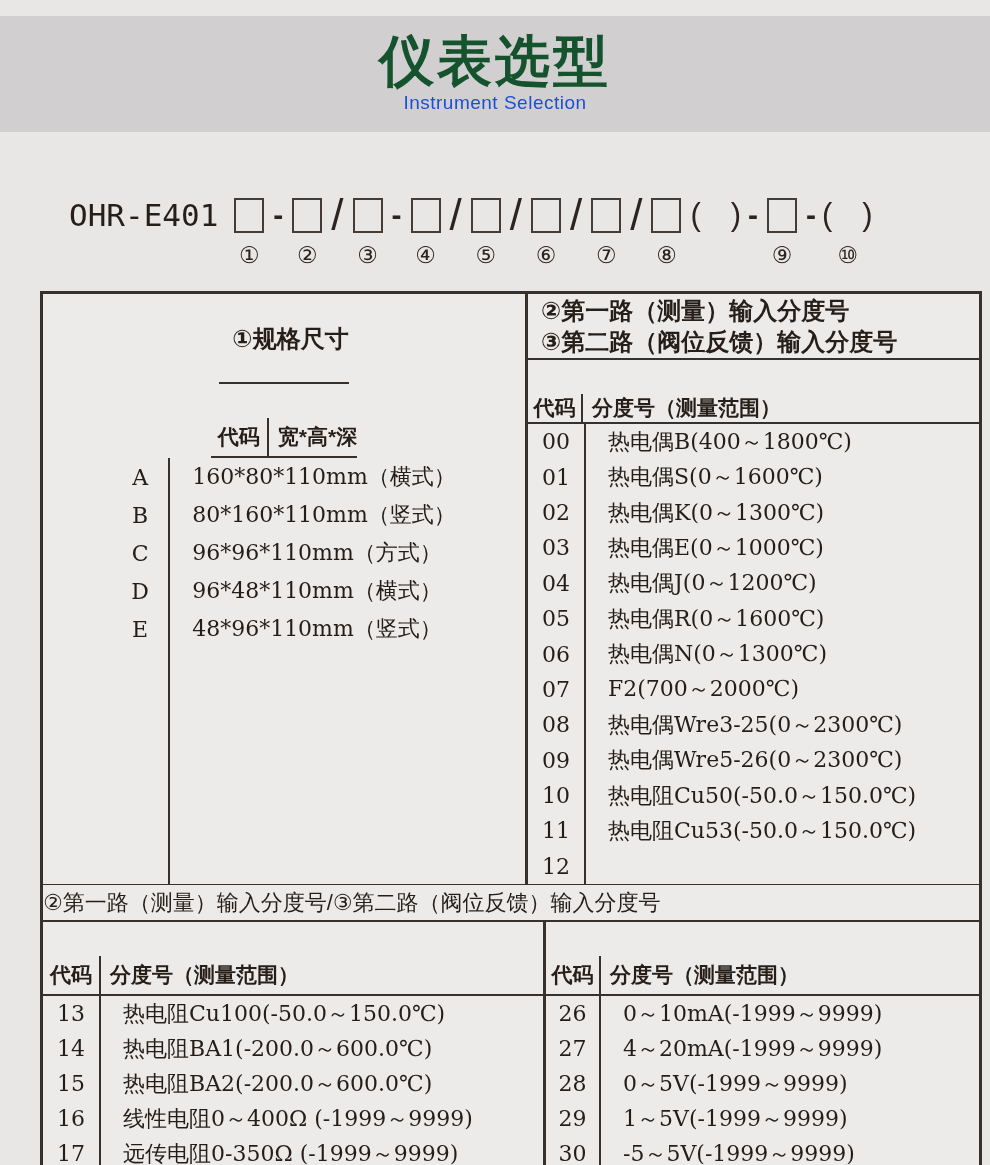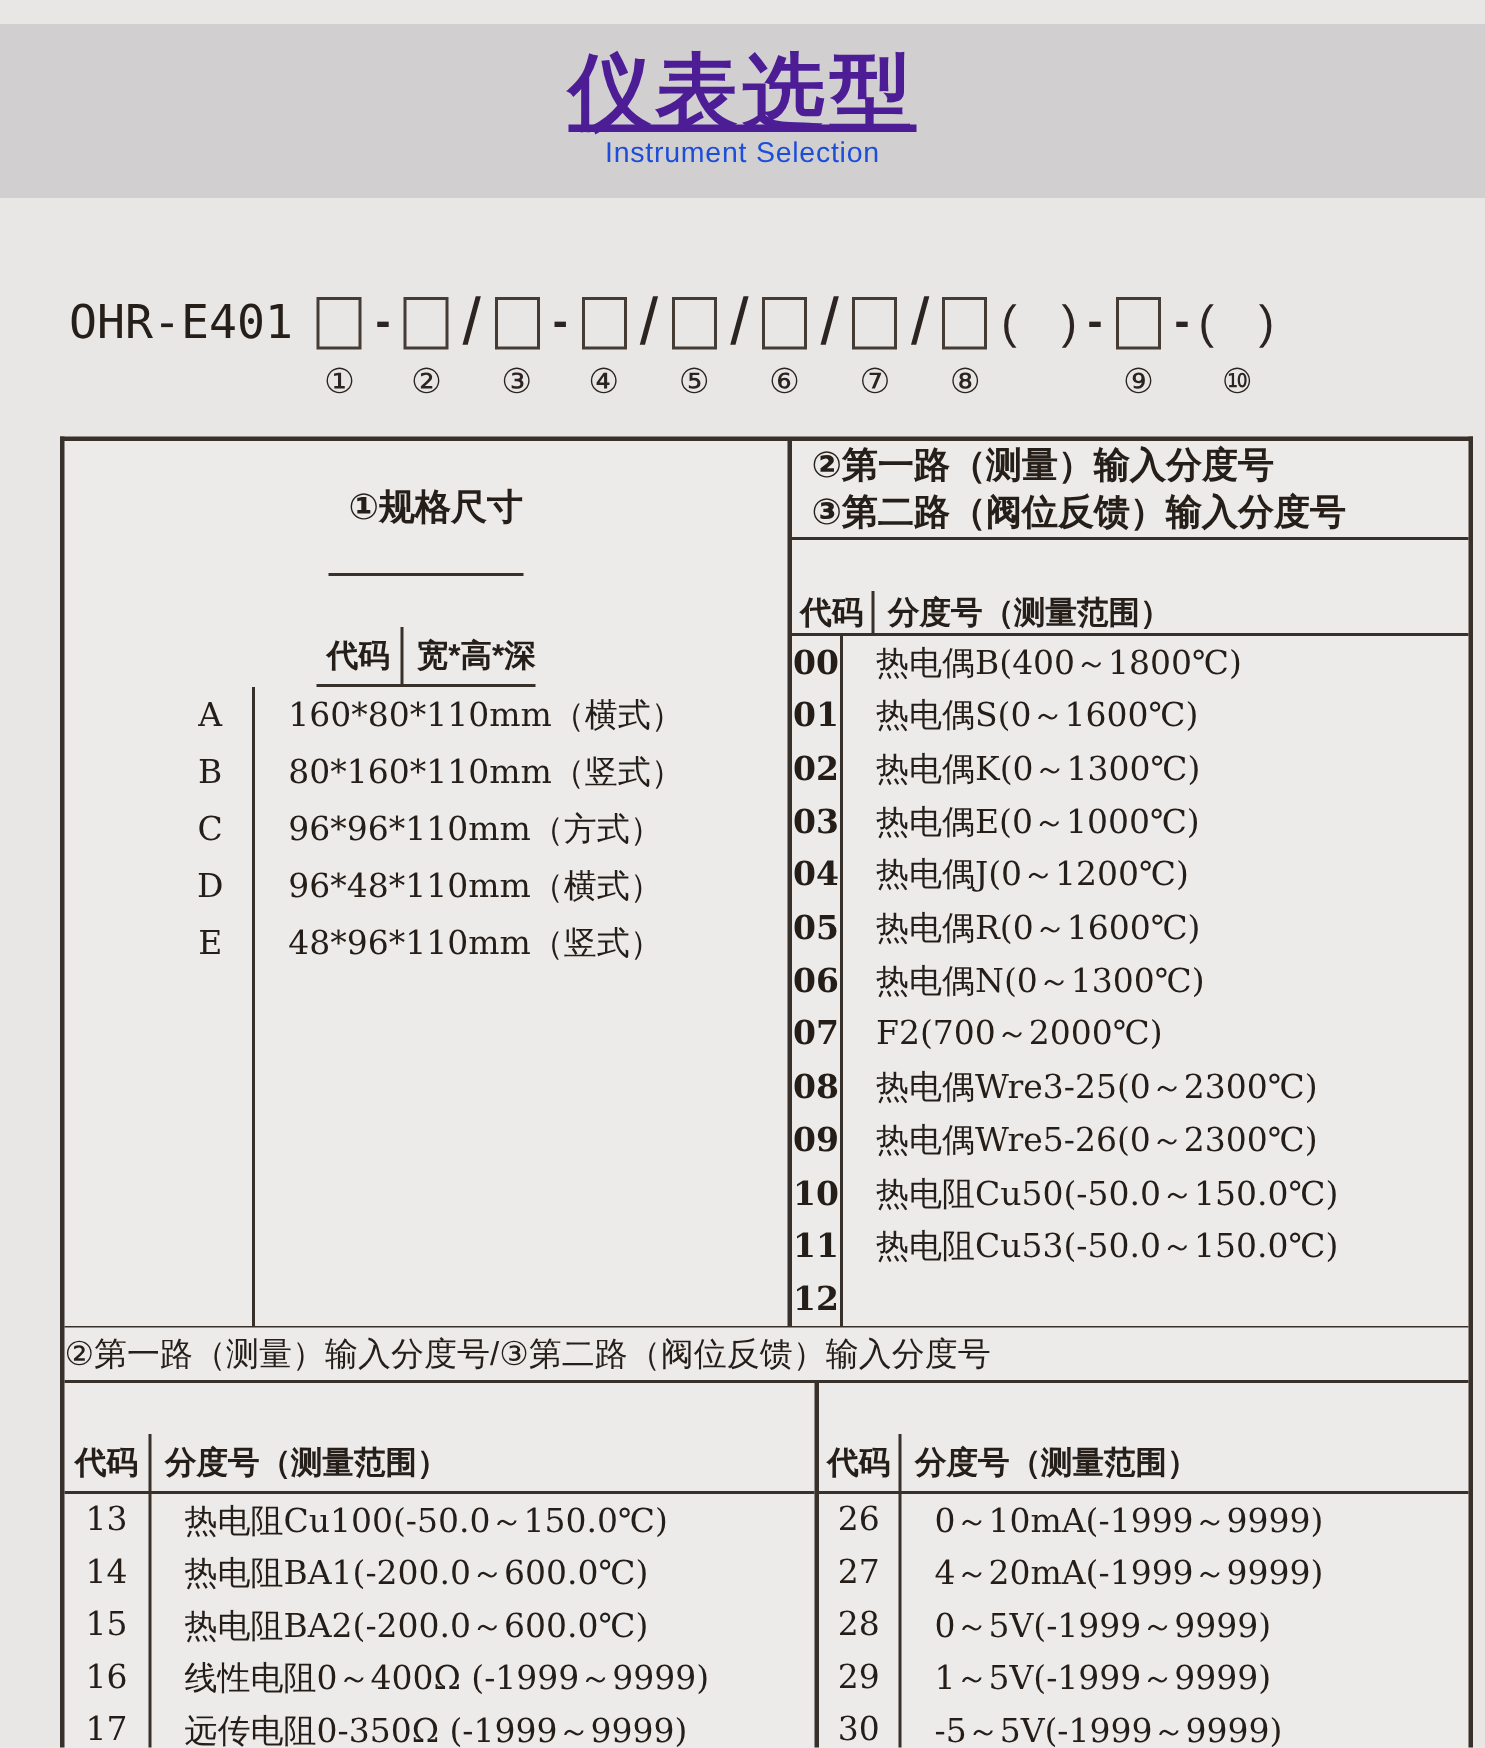--- a/index.html
+++ b/index.html
@@ -14,31 +14,31 @@
   body{
     height:1165px;overflow:hidden;background:var(--page-bg);
     font-family:"Liberation Sans","DejaVu Sans",sans-serif;color:var(--ink);
   }
   
   .top-strip{height:16px;background:var(--page-bg);}
   .title-band{
     height:116px;background:var(--band-bg);
     display:flex;flex-direction:column;align-items:center;justify-content:center;
   }
-  .page-title{font-size:55px;font-weight:700;letter-spacing:3px;line-height:1;color:#4c1d95;text-decoration:underline;}
+  .page-title{font-size:55px;font-weight:700;letter-spacing:3px;line-height:1;color:#14532d;}
   .page-subtitle{font-size:19px;font-weight:400;color:#1d4ed8;margin-top:3px;letter-spacing:.5px;}
 
   
   .model-row{
     margin:60px 0 0 46px;height:80px;
     display:flex;align-items:flex-start;
   }
   .model-prefix{
     font-family:"DejaVu Sans Mono","Liberation Mono",monospace;
-    font-size:31px;font-weight:500;line-height:46px;margin-right:10px;white-space:nowrap;
+    font-size:31px;font-weight:500;line-height:46px;margin-right:10px;white-space:nowrap;margin-left:23px;
   }
   .tok{display:flex;flex-direction:column;align-items:center;}
   .tok-sym{height:46px;display:flex;align-items:center;justify-content:center;color:#2c2420;}
   .tok-box{margin:0 6px;}
   .tok-box .tok-sym::after{content:"";display:block;width:26px;height:31px;border:2px solid #453c36;}
   .tok-sep{margin:0 3px;}
   .sep-slash .tok-sym{font-size:44px;font-weight:400;line-height:46px;}
   .sep-dash  .tok-sym{font-size:30px;font-weight:700;line-height:46px;}
   .sep-paren .tok-sym{font-size:31px;font-weight:400;line-height:46px;white-space:pre;letter-spacing:1px;}
   .tok-num{
@@ -60,21 +60,21 @@
     padding-left:13px;font-size:24px;font-weight:700;line-height:31px;white-space:nowrap;
   }
   .subhdr{display:flex;height:40px;border-bottom:2px solid var(--line);
     font-size:21px;font-weight:700;align-items:stretch;margin-top:34px;}
   .subhdr .sh-code{display:flex;align-items:center;justify-content:center;border-right:2px solid var(--line);}
   .subhdr .sh-desc{flex:1;display:flex;align-items:center;padding-left:9px;white-space:nowrap;}
   .w58{width:58px;} .w55{width:55px;}
 
   .tbody{display:flex;flex:1;font-family:"DejaVu Serif","Liberation Serif",serif;}
   .code-col{display:flex;flex-direction:column;border-right:2px solid var(--line);}
-  .half-left .code-col{width:58px;} .half-right .code-col{width:34px;font-weight:bold;}
+  .half-left .code-col{width:58px;} .half-right .code-col{width:58px;}
   .s2-half-left .code-col{width:58px;} .s2-half-right .code-col{width:55px;}
   .desc-col{flex:1;display:flex;flex-direction:column;min-width:0;}
   .cell{display:flex;align-items:center;font-size:22px;white-space:nowrap;color:#241d18;}
   .cell.code{justify-content:center;}
   .cell.desc{padding-left:22px;}
   .rows-38 .cell{height:38px;}
   .rows-354 .cell{height:35.38px;}
   .rows-35 .cell{height:35px;}
 
   .section2-hdr{

